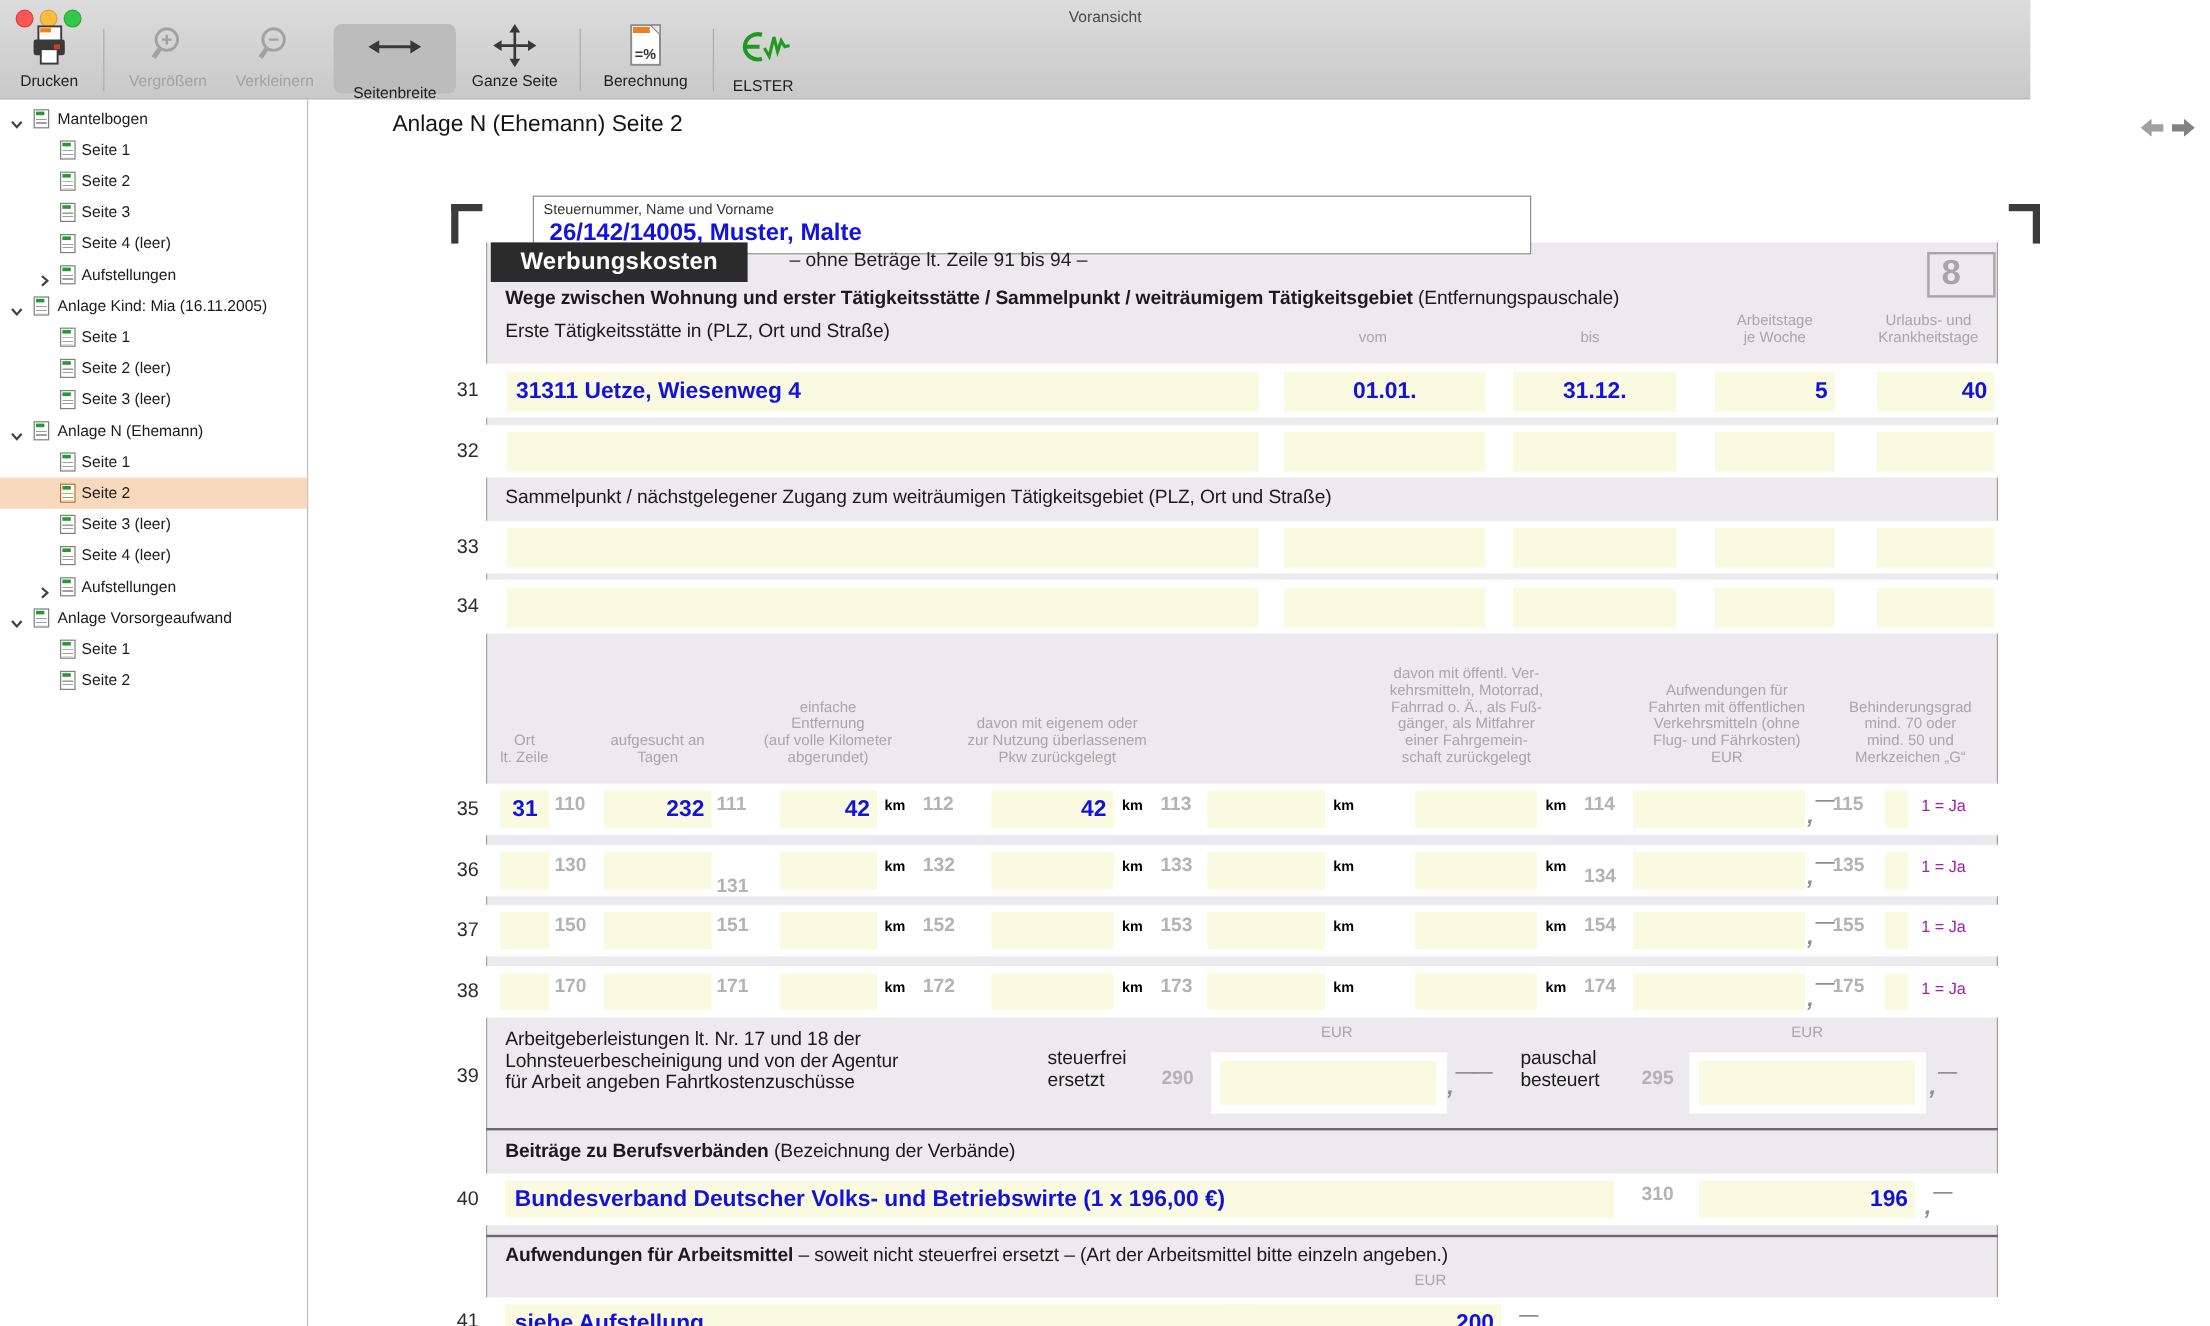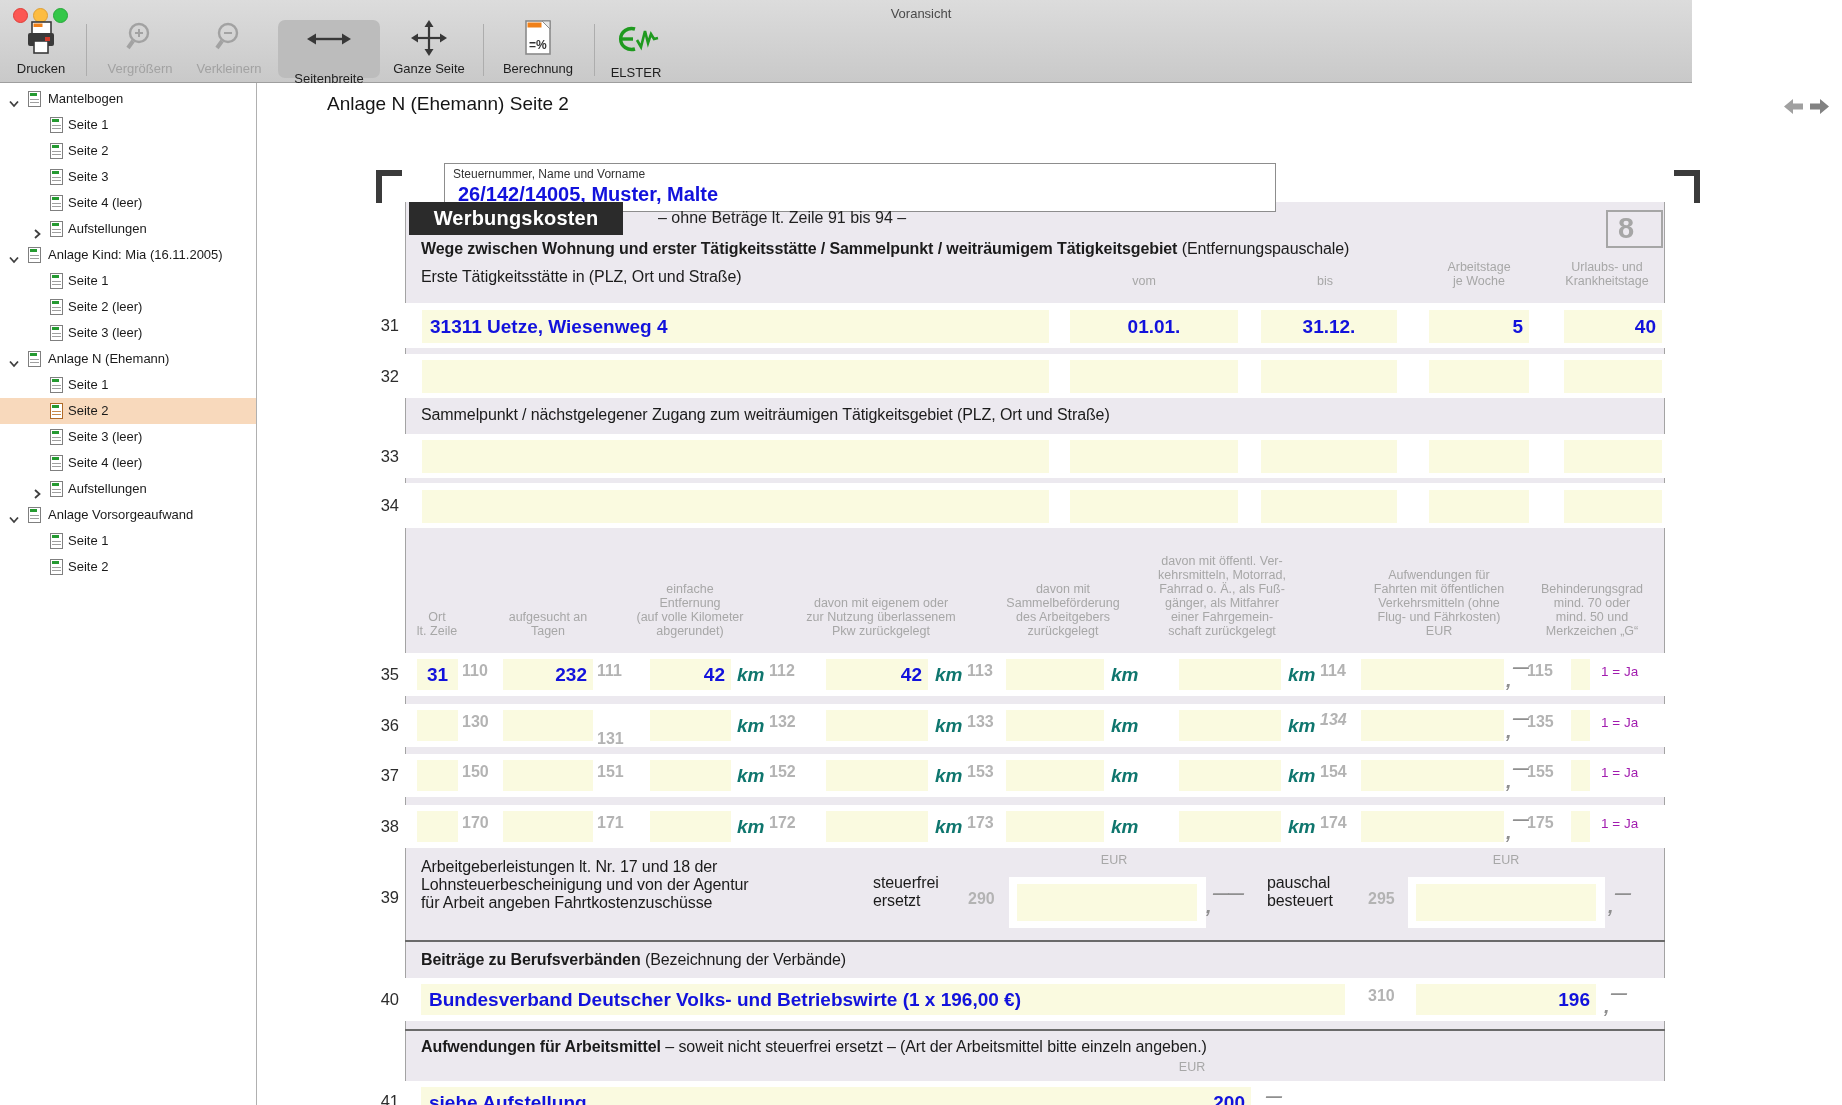--- a/index.html
+++ b/index.html
@@ -49,21 +49,21 @@
   .pagenum{position:absolute;left:1606px;top:210px;width:57px;height:38px;border:2.5px solid #a6a6a6;box-sizing:border-box;
     font-size:29px;font-weight:700;color:#a6a6a6;padding-left:10px;line-height:33px;}
   .ftx{position:absolute;font-size:16px;color:#1b1b1b;letter-spacing:-.1px;white-space:nowrap;}
   .ftx b{font-weight:700;margin-top:40px;}
   .ghead{position:absolute;font-size:12.5px;line-height:14px;color:#a7a7a7;text-align:center;white-space:pre-line;}
   .rn{position:absolute;width:30px;text-align:right;font-size:16.5px;color:#2d2d2d;}
   .strip{position:absolute;left:405px;width:1260px;background:#fff;}
   .f{position:absolute;background:#fafae0;box-sizing:border-box;}
   .val{color:#1212dc;font-weight:700;font-size:19px;}
   .code{position:absolute;color:#b3b3b3;font-size:16px;font-weight:700;}
-  .kmu{position:absolute;color:#0f766e;font-size:19px;font-weight:700;font-style:italic;}
+  .kmu{position:absolute;color:#000000;font-size:12px;font-weight:700;}
   .jal{position:absolute;color:#a21caf;font-size:13.5px;}
   .dcm{position:absolute;width:44px;height:28px;color:#8f8f8f;}
   .dcm .c{position:absolute;left:0;top:10px;font-size:20px;font-weight:700;}
   .dcm .d{position:absolute;left:7px;top:0;font-size:16px;font-weight:700;letter-spacing:-1px;white-space:nowrap;}
   .pre{white-space:pre-line;}
   .sline{position:absolute;left:405px;width:1260px;height:2px;background:#6a6a6a;}
   
   .vr{text-align:right;padding-right:6px;}
   .vc{text-align:center;}
   .vl{text-align:left;padding-left:8px;}
@@ -352,24 +352,20 @@
 lt. Zeile</div>
   <div class="ghead pre" style="left:493px;top:610px;width:110px;">aufgesucht an
 Tagen</div>
   <div class="ghead pre" style="left:615px;top:582px;width:150px;">einfache
 Entfernung
 (auf volle Kilometer
 abgerundet)</div>
   <div class="ghead pre" style="left:786px;top:596px;width:190px;">davon mit eigenem oder
 zur Nutzung überlassenem
 Pkw zurückgelegt</div>
-  <div class="ghead pre" style="left:988px;top:582px;width:150px;">davon mit
-Sammelbeförderung
-des Arbeitgebers
-zurückgelegt</div>
   <div class="ghead pre" style="left:1137px;top:554px;width:170px;">davon mit öffentl. Ver-
 kehrsmitteln, Motorrad,
 Fahrrad o. Ä., als Fuß-
 gänger, als Mitfahrer
 einer Fahrgemein-
 schaft zurückgelegt</div>
   <div class="ghead pre" style="left:1349px;top:568px;width:180px;">Aufwendungen für
 Fahrten mit öffentlichen
 Verkehrsmitteln (ohne
 Flug- und Fährkosten)
@@ -415,21 +411,21 @@
     <div class="f" style="left:245px;top:6px;width:81px;height:31px;"></div>
     <span class="kmu" style="left:332px;top:11px;">km</span>
     <span class="code" style="left:364px;top:9px;">132</span>
     <div class="f" style="left:421px;top:6px;width:102px;height:31px;"></div>
     <span class="kmu" style="left:530px;top:11px;">km</span>
     <span class="code" style="left:562px;top:9px;">133</span>
     <div class="f" style="left:601px;top:6px;width:98px;height:31px;"></div>
     <span class="kmu" style="left:706px;top:11px;">km</span>
     <div class="f" style="left:774px;top:6px;width:102px;height:31px;"></div>
     <span class="kmu" style="left:883px;top:11px;">km</span>
-    <span class="code" style="left:915px;top:7px;font-style:italic;">134</span>
+    <span class="code" style="left:915px;top:18px;">134</span>
     <div class="f" style="left:956px;top:6px;width:143px;height:31px;"></div>
     <span class="dcm" style="left:1101px;top:6px;">
         <i class="c">,</i>
         <i class="d">—</i>
       </span>
     <span class="code" style="left:1122px;top:9px;">135</span>
     <div class="f" style="left:1166px;top:6px;width:19px;height:31px;"></div>
     <span class="jal" style="left:1196px;top:11px;">1 = Ja</span>
   </div>
 

